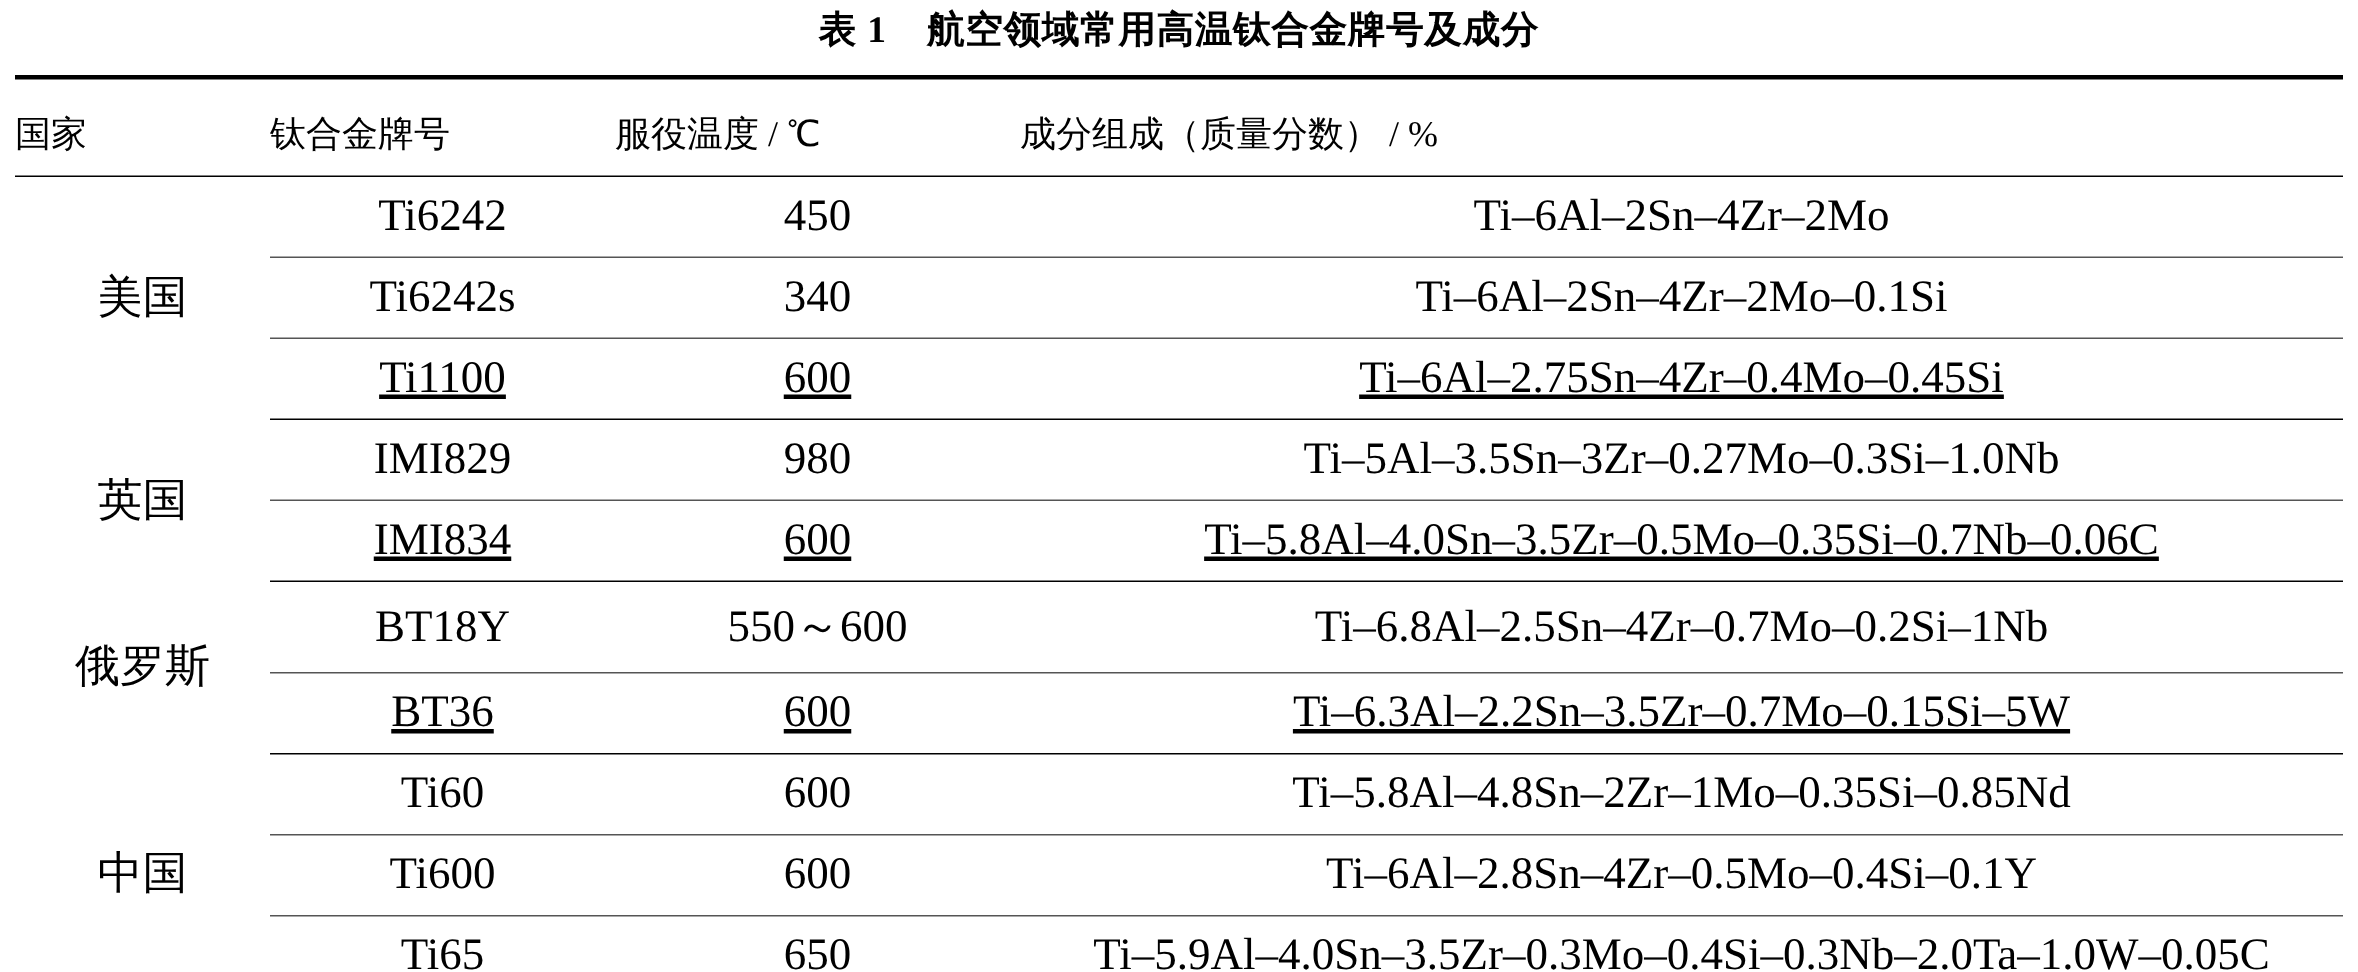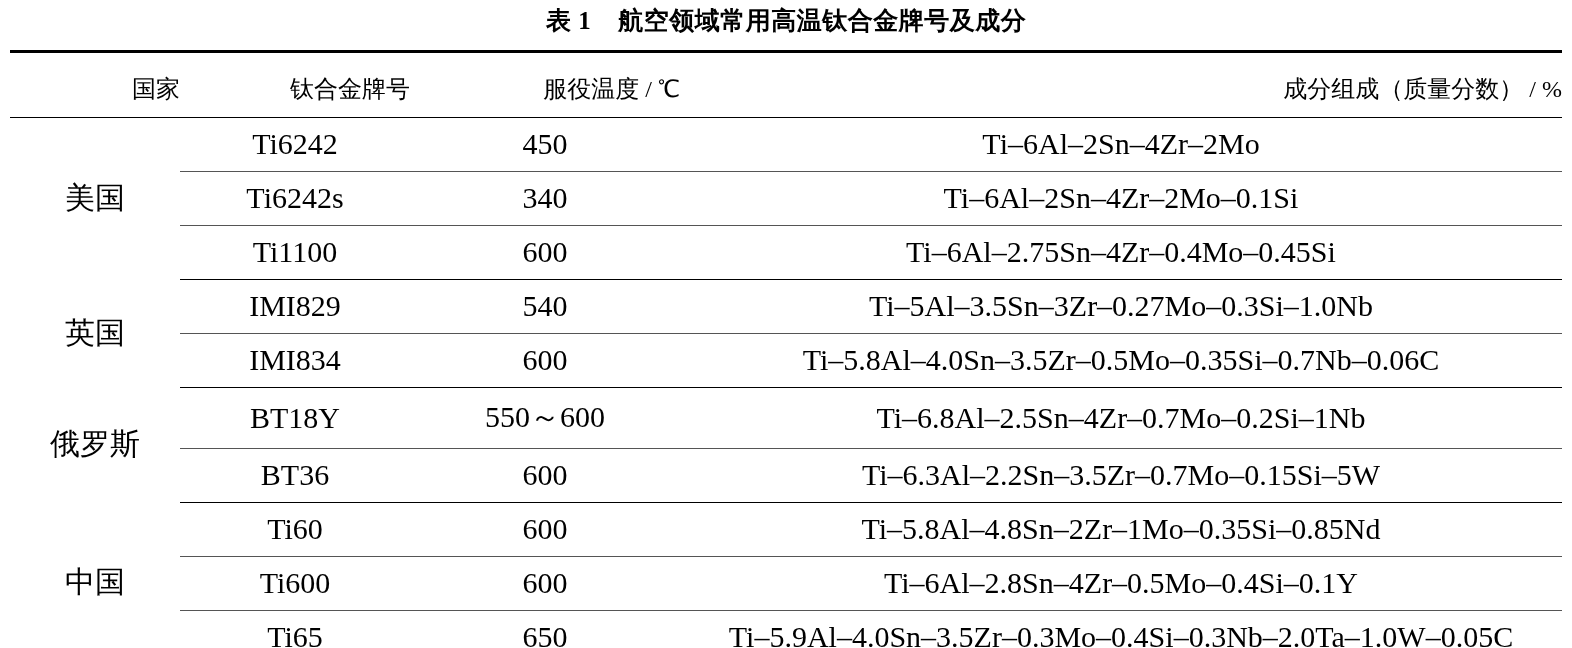--- a/index.html
+++ b/index.html
@@ -43,21 +43,21 @@
   table.alloy {
     width: 1552px;
     margin: 14px auto 0 auto;
     border-collapse: collapse;
     table-layout: fixed;
   }
   table.alloy thead th {
     font-weight: normal;
     font-size: 24px;
     padding: 20px 0 12px 0;
-    text-align: right;
+    text-align: left;
     vertical-align: middle;
   }
   .rule-top {
     border-top: 3px solid #000;
   }
   .rule-head {
     border-bottom: 1.5px solid #000;
   }
   .rule-bottom {
     border-bottom: 3px solid #8b5cf6;
@@ -70,20 +70,21 @@
   }
   td.country {
     font-size: 24px;
     border-right: none;
   }
   .inner-line td.datacell {
     border-bottom: 0.8px solid #555;
   }
   .group-end td {
     border-bottom: 1.5px solid #000;
+    text-decoration: underline;
   }
   .col-country { width: 170px; }
   .col-grade   { width: 230px; }
   .col-temp    { width: 270px; }
   .col-comp    { width: 882px; }
 </style>
 </head>
 <body>
 
 <div class="page">
@@ -120,21 +121,21 @@
       </tr>
       <tr class="group-end">
         <td class="datacell">Ti1100</td>
         <td class="datacell">600</td>
         <td class="datacell">Ti–6Al–2.75Sn–4Zr–0.4Mo–0.45Si</td>
       </tr>
 
       <tr class="inner-line">
         <td class="country" rowspan="2">英国</td>
         <td class="datacell">IMI829</td>
-        <td class="datacell">540</td>
+        <td class="datacell">980</td>
         <td class="datacell">Ti–5Al–3.5Sn–3Zr–0.27Mo–0.3Si–1.0Nb</td>
       </tr>
       <tr class="group-end">
         <td class="datacell">IMI834</td>
         <td class="datacell">600</td>
         <td class="datacell">Ti–5.8Al–4.0Sn–3.5Zr–0.5Mo–0.35Si–0.7Nb–0.06C</td>
       </tr>
 
       <tr class="inner-line">
         <td class="country" rowspan="2">俄罗斯</td>

